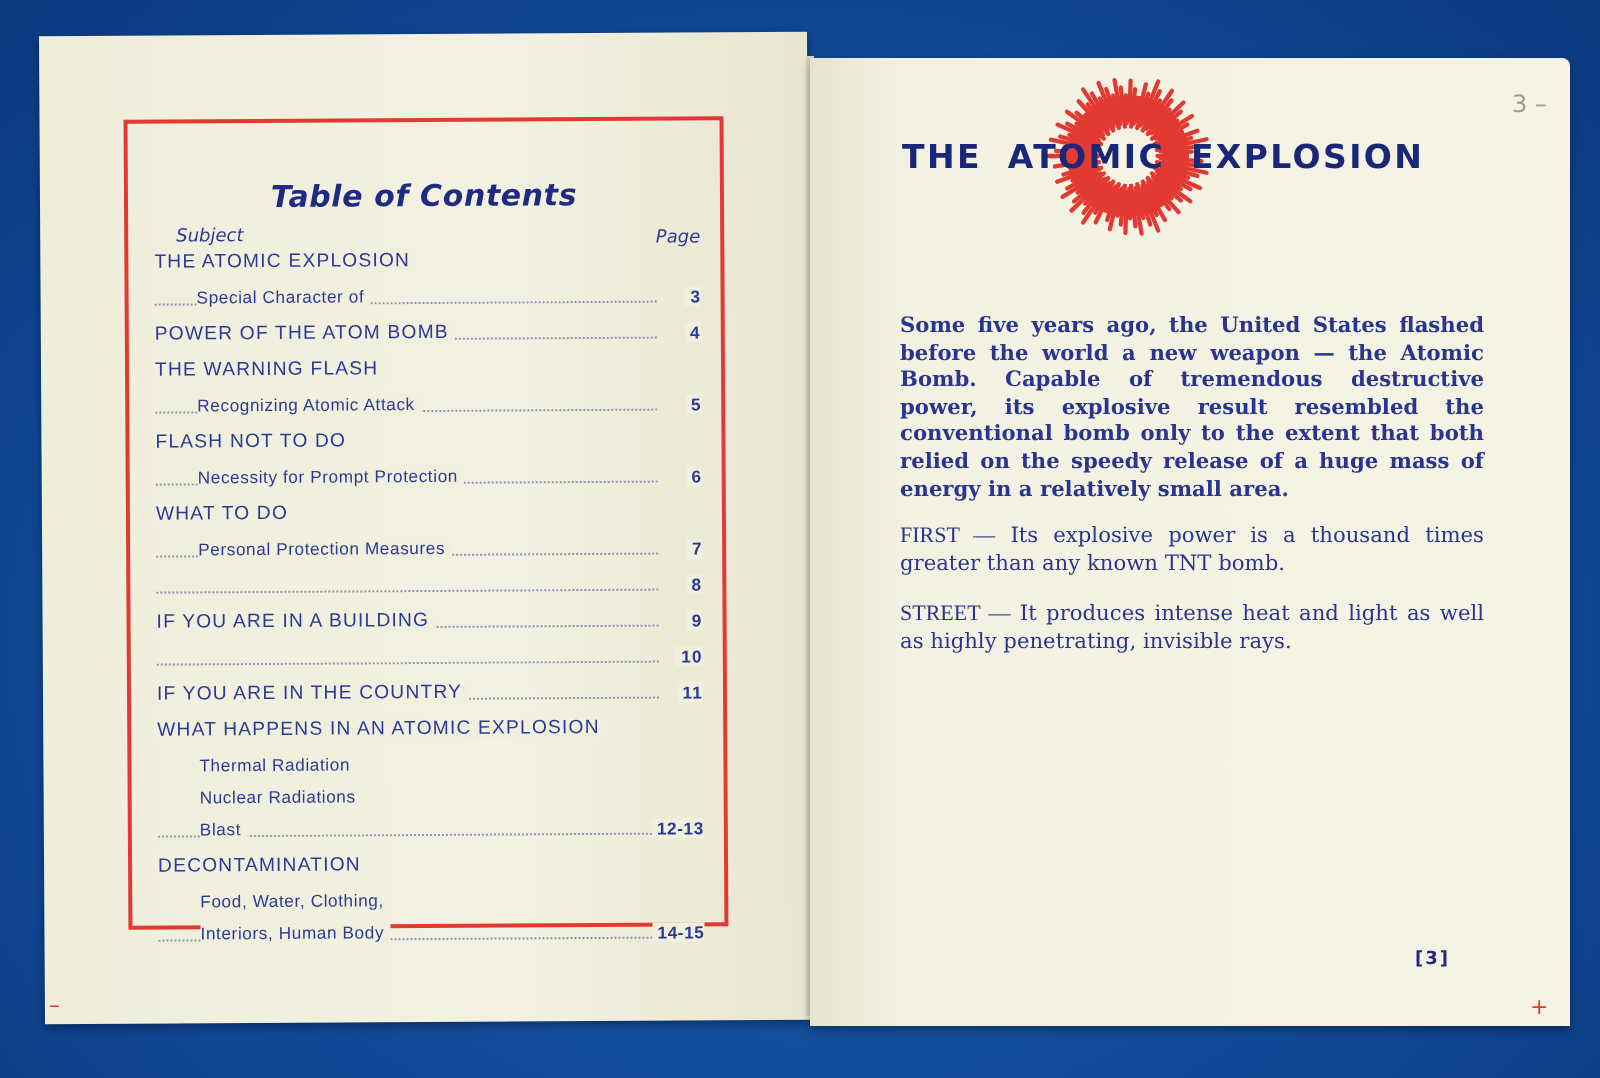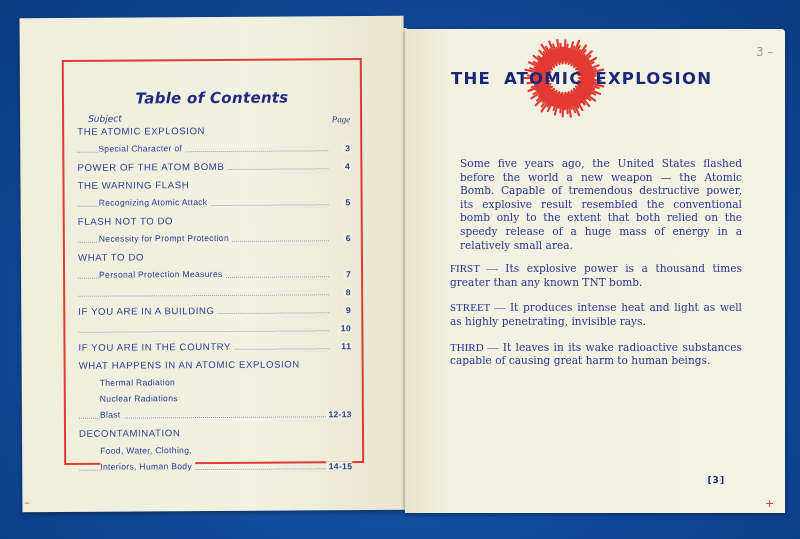--- a/index.html
+++ b/index.html
@@ -22,36 +22,36 @@
     position: absolute; left: 42px; top: 42px; width: 296px; height: 401px;
     border: 2px solid #e23a32;
   }
   .toc-title {
     position: absolute; left: 0; right: 0; top: 28px; text-align: center;
     font-family: "DejaVu Sans", sans-serif; font-weight: bold; font-style: italic;
     color: #1f2a82; font-size: 15px; letter-spacing: 0.3px;
   }
   .toc-head { position: absolute; top: 52px; left: 24px; right: 10px; font-family: "DejaVu Sans", sans-serif;
     font-style: italic; font-size: 9px; color: #2c3a94; }
-  .toc-head .pg { position: absolute; right: 0; top: 2px; font-family: Liberation Serif, serif; }
+  .toc-head .pg { position: absolute; right: 0; top: 2px; }
   .toc-list { position: absolute; top: 64px; left: 13px; right: 10px; }
   .toc-row { position: relative; height: 18px; font-family: "Liberation Sans", sans-serif; color: #2a3a96;
     font-size: 9.6px; letter-spacing: 0.6px; }
   .toc-row.sub { font-size: 8.6px; padding-left: 21px; letter-spacing: 0.3px; }
   .toc-row.tight { height: 16px; }
   .toc-row .txt { background: #f1f0de; position: relative; z-index: 2; padding-right: 3px; }
   .toc-row .dots { position: absolute; left: 0; right: 22px; top: 8px; border-bottom: 1px dotted #8e93b8; z-index: 1; }
   .toc-row .num { position: absolute; right: 0; top: 1px; background: #f1f0de; z-index: 2; padding-left: 3px; font-weight: bold; font-size: 8.6px; }
 
   .r-title { position: absolute; left: 46px; top: 40px; font-family: "DejaVu Sans", sans-serif; font-weight: bold;
     color: #1a2677; font-size: 16.5px; letter-spacing: 1.2px; word-spacing: 6px; z-index: 2; }
   .burst { position: absolute; left: 116px; top: 8px; width: 86px; height: 82px; z-index: 1; }
   .r-body { position: absolute; left: 45px; top: 128px; width: 292px; color: #2a3590; font-size: 10.6px;
     line-height: 13.6px; font-family: "DejaVu Serif", serif; text-align: justify; z-index: 3; }
-  .r-body p { margin: 0 0 10px 10px; }
+  .r-body p { margin: 0 0 10px 0; font-weight: bold; }
   .point { display: flex; margin-bottom: 12px; justify-content: center; }
   .point .lbl { white-space: nowrap; font-family: "Liberation Serif", serif; font-size: 11px; }
   .point .pt { text-align: justify; }
   .pagenum { position: absolute; right: 60px; top: 446px; color: #1f2a82; font-family: "DejaVu Sans", sans-serif;
     font-weight: bold; font-size: 9px; letter-spacing: 1px; }
   .pencil { position: absolute; left: 351px; top: 16px; color: #9a9a90; font-family: "DejaVu Sans", sans-serif; font-size: 12px; }
   .regmark { position: absolute; color: #e23a32; font-size: 11px; font-family: "DejaVu Sans", sans-serif; }
 </style>
 </head>
 <body>
@@ -191,19 +191,16 @@
   </svg>
   <div class="r-title">THE ATOMIC EXPLOSION</div>
   <div class="r-body">
     <p>Some five years ago, the United States flashed before the world a new weapon — the Atomic Bomb. Capable of tremendous destructive power, its explosive result resembled the conventional bomb only to the extent that both relied on the speedy release of a huge mass of energy in a relatively small area.</p>
     <div class="point">
       <div class="pt"><span class="lbl">FIRST —</span> <span>Its explosive power is a thousand times greater than any known TNT bomb.</span></div>
     </div>
     <div class="point">
       <div class="pt"><span class="lbl">STREET —</span> <span>It produces intense heat and light as well as highly penetrating, invisible rays.</span></div>
     </div>
-    <div class="point">
-      <div class="pt"><span class="lbl">THIRD —</span> <span>It leaves in its wake radioactive substances capable of causing great harm to human beings.</span></div>
-    </div>
   </div>
   <div class="pagenum">[3]</div>
   <div class="regmark" style="left:360px; top:468px;">+</div>
 </div>
 
 </body></html>

